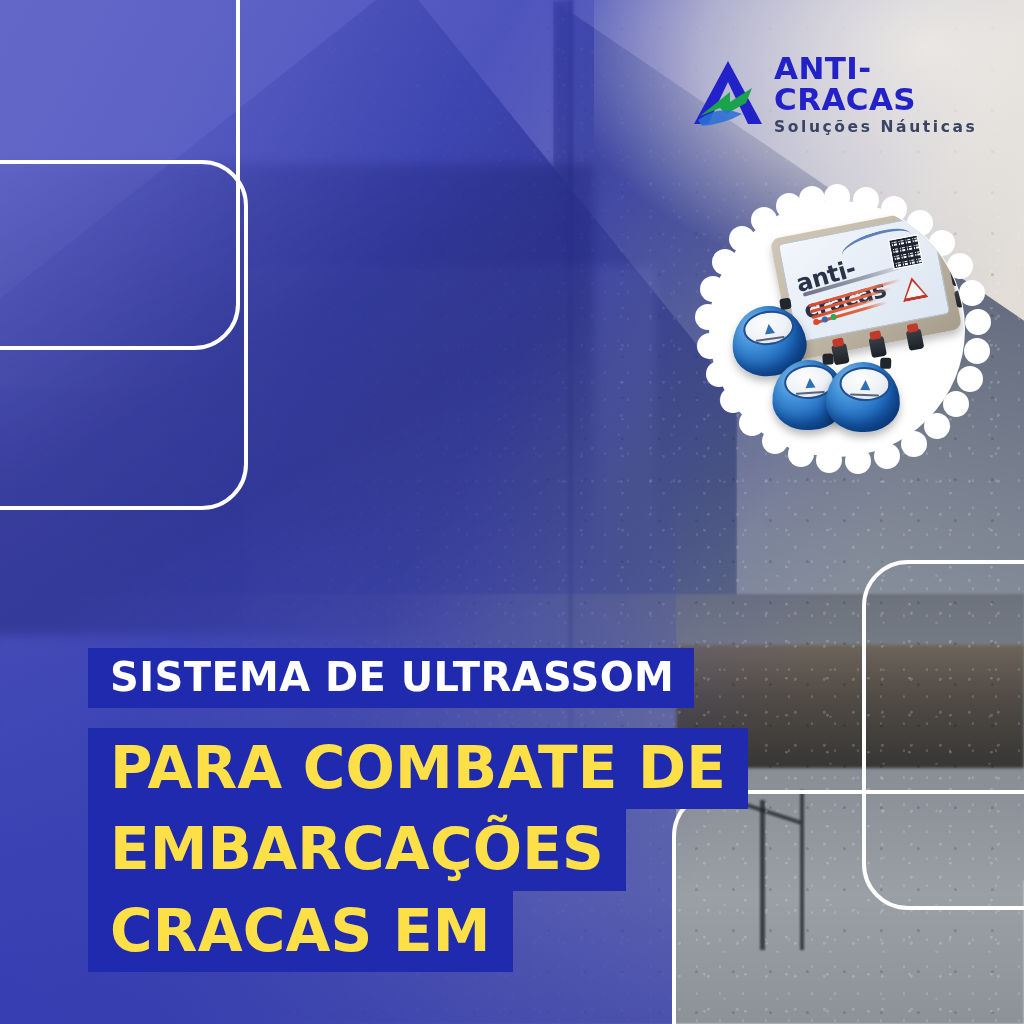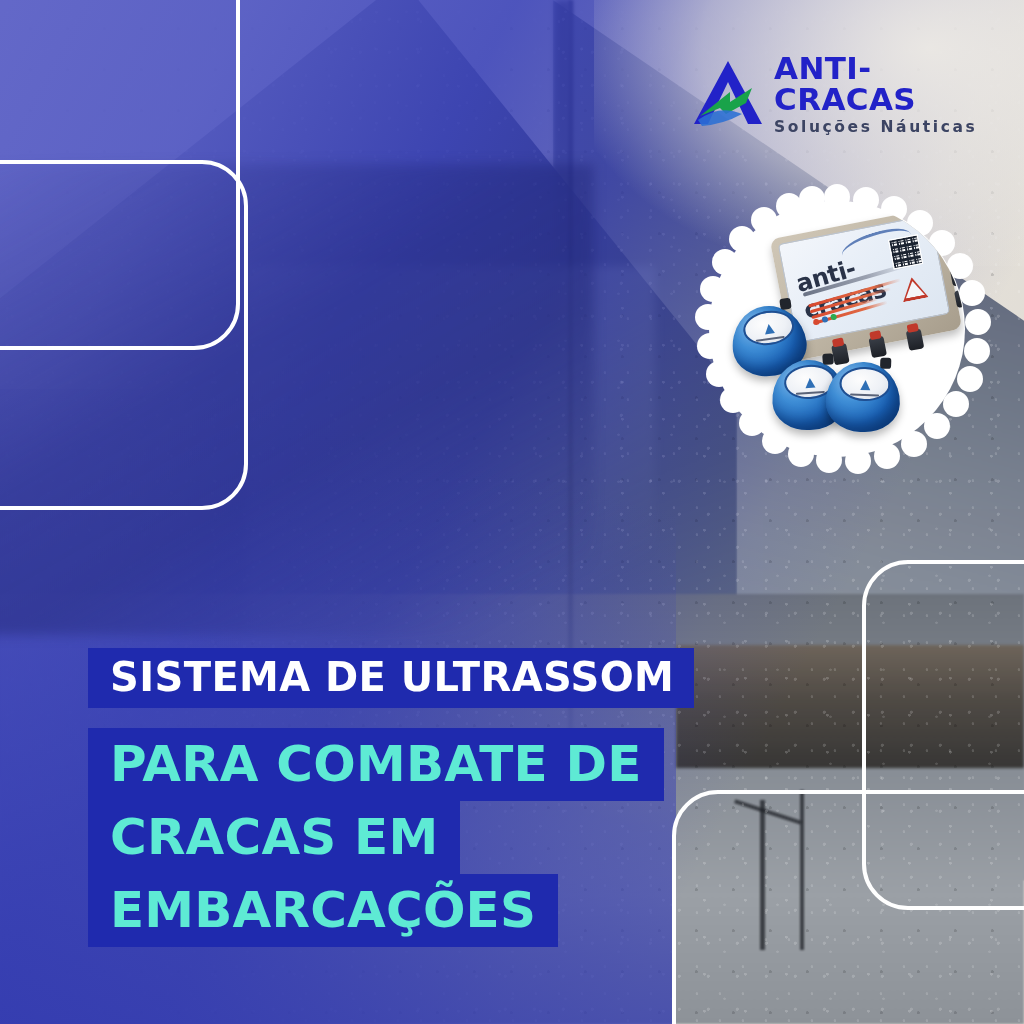--- a/index.html
+++ b/index.html
@@ -246,22 +246,22 @@
     font-size:40px;font-weight:700;letter-spacing:.4px;line-height:1;
     white-space:nowrap;
     font-family:"DejaVu Sans", sans-serif;
     margin-top:16px;
   }
   .headline{
     position:absolute;left:88px;top:728px;
     display:flex;flex-direction:column;align-items:flex-start;
   }
   .hl-line{
-    background:#1f2aae;color:#5eead4;
-    font-size:50px;font-weight:700;line-height:1.06;letter-spacing:.2px;
+    background:#1f2aae;color:#fde047;
+    font-size:58px;font-weight:700;line-height:1.06;letter-spacing:.2px;
     padding:10px 22px 10px 22px;
     white-space:nowrap;
     font-family:"DejaVu Sans", sans-serif;
   }
 </style>
 </head>
 <body>
 
 <div id="poster">
 
@@ -387,17 +387,17 @@
         <div class="tr-nub"></div>
       </div>
 
     </div>
   </div>
 
   <div class="kicker">SISTEMA DE ULTRASSOM</div>
 
   <div class="headline">
     <div class="hl-line">PARA COMBATE DE</div>
+    <div class="hl-line">EMBARCAÇÕES</div>
     <div class="hl-line">CRACAS EM</div>
-    <div class="hl-line">EMBARCAÇÕES</div>
   </div>
 
 </div>
 
 </body></html>

